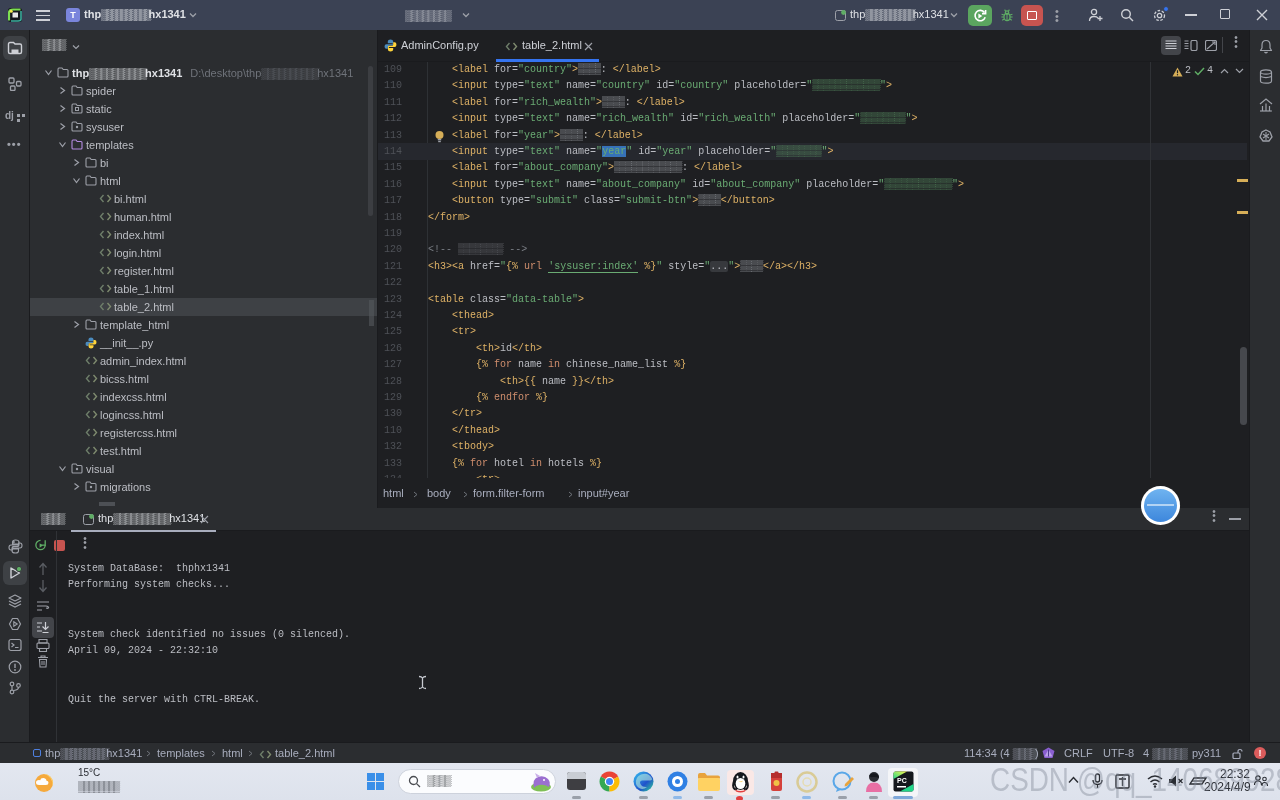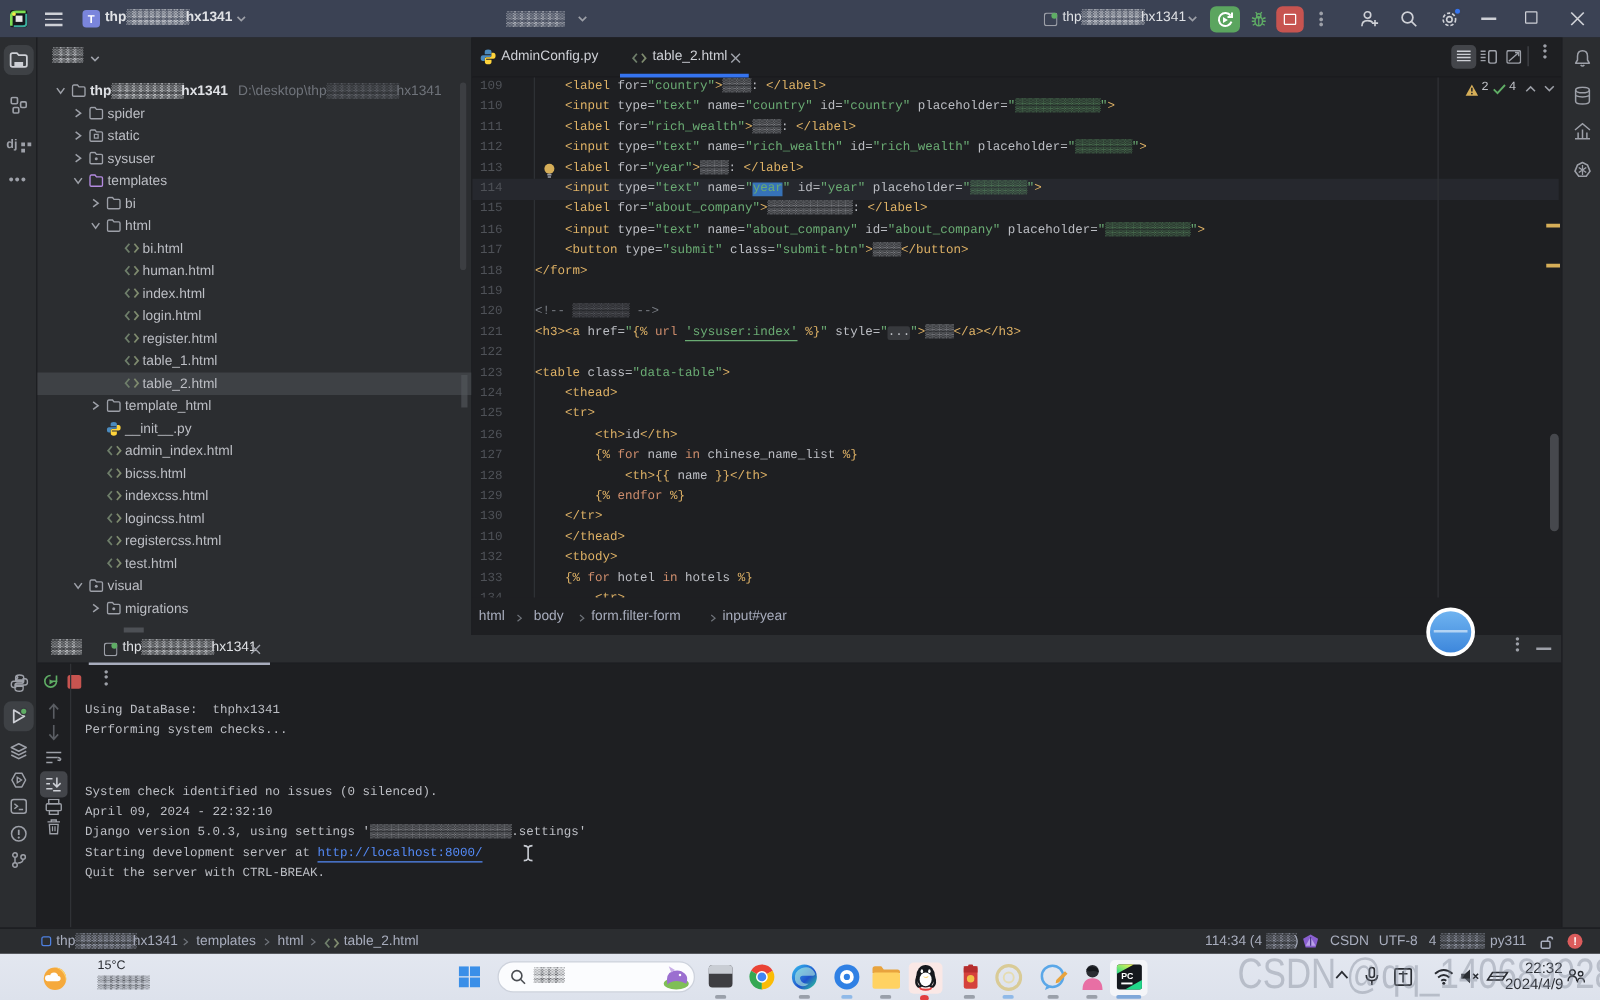--- a/index.html
+++ b/index.html
@@ -529,27 +529,25 @@
         <rect x="1" y="4" width="12" height="5.5" rx="1" fill="none" stroke="#9DA0A8" stroke-width="1.1"></rect>
         <rect x="3.5" y="9.5" width="7" height="3" fill="none" stroke="#9DA0A8" stroke-width="1.1"></rect>
       </svg>
   <svg class="abs" style="left:7px;top:147px" width="12" height="13" viewBox="0 0 12 13">
         <path d="M1 2.5 L11 2.5 M4 2.5 L4 1 L8 1 L8 2.5" stroke="#9DA0A8" stroke-width="1.1" fill="none"></path>
         <path d="M2.5 4.5 L3 12 L9 12 L9.5 4.5 Z" fill="none" stroke="#9DA0A8" stroke-width="1.1"></path>
         <path d="M5 6 L5 10 M7 6 L7 10" stroke="#9DA0A8" stroke-width="1"></path>
       </svg>
   <div class="abs" style="left:26px;top:23px;width:1px;height:211px;background:#303236"></div>
   <div id="console">
-        <div class="con ink" style="top:0px">Using DataBase:  thphx1341</div>
+        <div class="con ink" style="top:0px">System DataBase:  thphx1341</div>
 <div class="con ink" style="top:16.4px">Performing system checks...</div>
 <div class="con ink" style="top:32.8px"></div>
 <div class="con ink" style="top:65.6px">System check identified no issues (0 silenced).</div>
 <div class="con ink" style="top:82.0px">April 09, 2024 - 22:32:10</div>
-<div class="con ink" style="top:98.4px">Django version 5.0.3, using settings '<span class="ccj">▒▒▒▒▒▒▒▒▒▒▒▒▒▒▒▒▒▒▒▒</span>.settings'</div>
-<div class="con ink" style="top:114.80000000000001px">Starting development server at <span style="color:#548AF7;border-bottom:1px solid #548AF7">http://localhost:8000/</span></div>
 <div class="con ink" style="top:131.20000000000002px">Quit the server with CTRL-BREAK.</div>
       </div>
 </div>
 <div class="abs" id="statusbar">
   <div class="abs" style="left:33px;top:6px;width:8px;height:8px;border:1.4px solid #4E80E0;border-radius:2px"></div>
   <div class="abs" style="left:45px;top:4px">thp<span style="letter-spacing:-3.2px">▒▒▒▒▒▒▒▒▒▒</span>hx1341</div>
   <svg class="abs" style="left:146px;top:7px" width="5" height="7" viewBox="0 0 5 7">
         <path d="M1 1 L4 3.5 L1 6" stroke="#6F737A" stroke-width="1" fill="none"></path>
       </svg>
   <div class="abs" style="left:157px;top:4px">templates</div>
@@ -564,21 +562,21 @@
         <path d="M4.5 2 L1.5 5.5 L4.5 9" stroke="#6E7E6A" stroke-width="1.4" fill="none"></path>
         <path d="M8.5 2 L11.5 5.5 L8.5 9" stroke="#7E8A6E" stroke-width="1.4" fill="none"></path>
       </svg>
   <div class="abs" style="left:275px;top:4px">table_2.html</div>
   <div class="abs" style="left:964px;top:4px">114:34 (4 <span class="cjt">▒▒▒▒</span>)</div>
   <svg class="abs" style="left:1042px;top:4px" width="13" height="13" viewBox="0 0 13 13">
         <path d="M6.5 0.5 L12.5 4 L10.5 11 L2.5 11 L0.5 4 Z" fill="#8A5FD0"></path>
         <path d="M6.5 2.5 L10.5 9.5 L2.5 9.5 Z" fill="#B9A0E8"></path>
         <path d="M6.5 2.5 L6.5 9.5" stroke="#4B3A8A" stroke-width="1"></path>
       </svg>
-  <div class="abs" style="left:1064px;top:4px">CSDN</div>
+  <div class="abs" style="left:1064px;top:4px">CRLF</div>
   <div class="abs" style="left:1103px;top:4px">UTF-8</div>
   <div class="abs" style="left:1143px;top:4px">4 <span class="cjt">▒▒▒▒▒▒</span></div>
   <div class="abs" style="left:1192px;top:4px">py311</div>
   <svg class="abs" style="left:1231px;top:5px" width="12" height="12" viewBox="0 0 12 12">
         <rect x="2" y="5" width="7" height="5.5" rx="1" fill="none" stroke="#A8ADBD" stroke-width="1.2"></rect>
         <path d="M7 5 L7 3.5 Q7 1.5 9 1.5 Q11 1.5 11 3.5" fill="none" stroke="#A8ADBD" stroke-width="1.2"></path>
       </svg>
   <div class="abs" style="left:1254px;top:4px;width:12px;height:12px;border-radius:50%;background:#DB5C5C"></div>
   <div class="abs" style="left:1254px;top:4px;width:12px;height:12px;color:#fff;font-size:9px;font-weight:bold;text-align:center;line-height:12px">!</div>
 </div>

